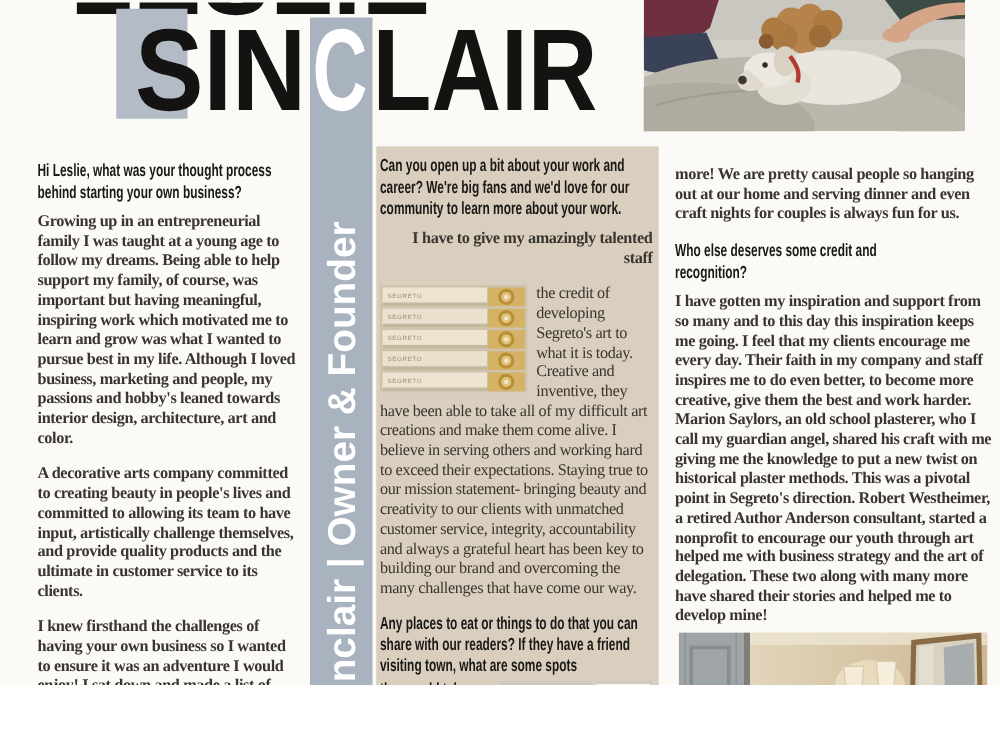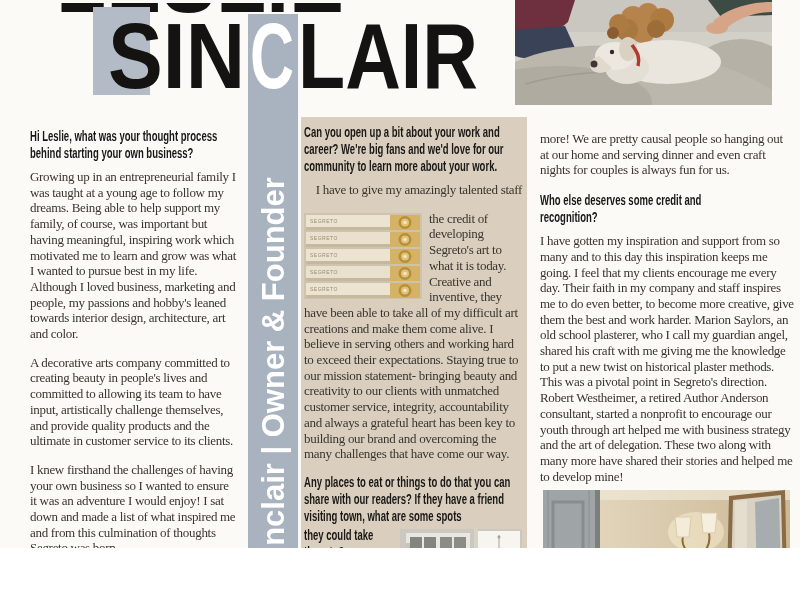--- a/index.html
+++ b/index.html
@@ -21,21 +21,21 @@
   .col{position:absolute;font-size:13px;line-height:15.7px;letter-spacing:-0.3px;}
   .col-left{left:30px;top:128px;width:208px;}
   .col-mid{left:304px;top:124px;width:218px;}
   .col-right{left:540px;top:131px;width:254px;}
   .q{font-family:"Liberation Sans",sans-serif;font-weight:800;font-size:14px;
      line-height:17px;color:#191816;letter-spacing:0;margin:0 0 7px 0;
      transform:scaleX(0.68);transform-origin:0 0;}
   .col-left .q{width:310px;}
   .col-mid .q{width:326px;}
   .col-right .q{width:262px;}
-  .col p{margin:0 0 13px 0;}
+  .col p{margin:0 0 13px 0;font-weight:bold;}
   .intro-line{margin:0 0 5px 0;text-align:right;}
   .wrapblock{margin:0 0 12px 0;}
   .photo-product{float:left;width:118px;height:86px;margin:2px 7px 3px 0;}
   .q3block{margin-top:2px;}
   .photo-duo{float:right;width:98px;height:72px;margin:2px 0 0 0;}
   .photo-duo svg{margin-left:-24px;}
   .photo-left{margin:14px 0 0 6px;width:198px;height:40px;}
   .photo-right{margin:6px 0 0 3px;width:247px;height:90px;}
   .clearfix::after{content:"";display:table;clear:both;}
 </style>

